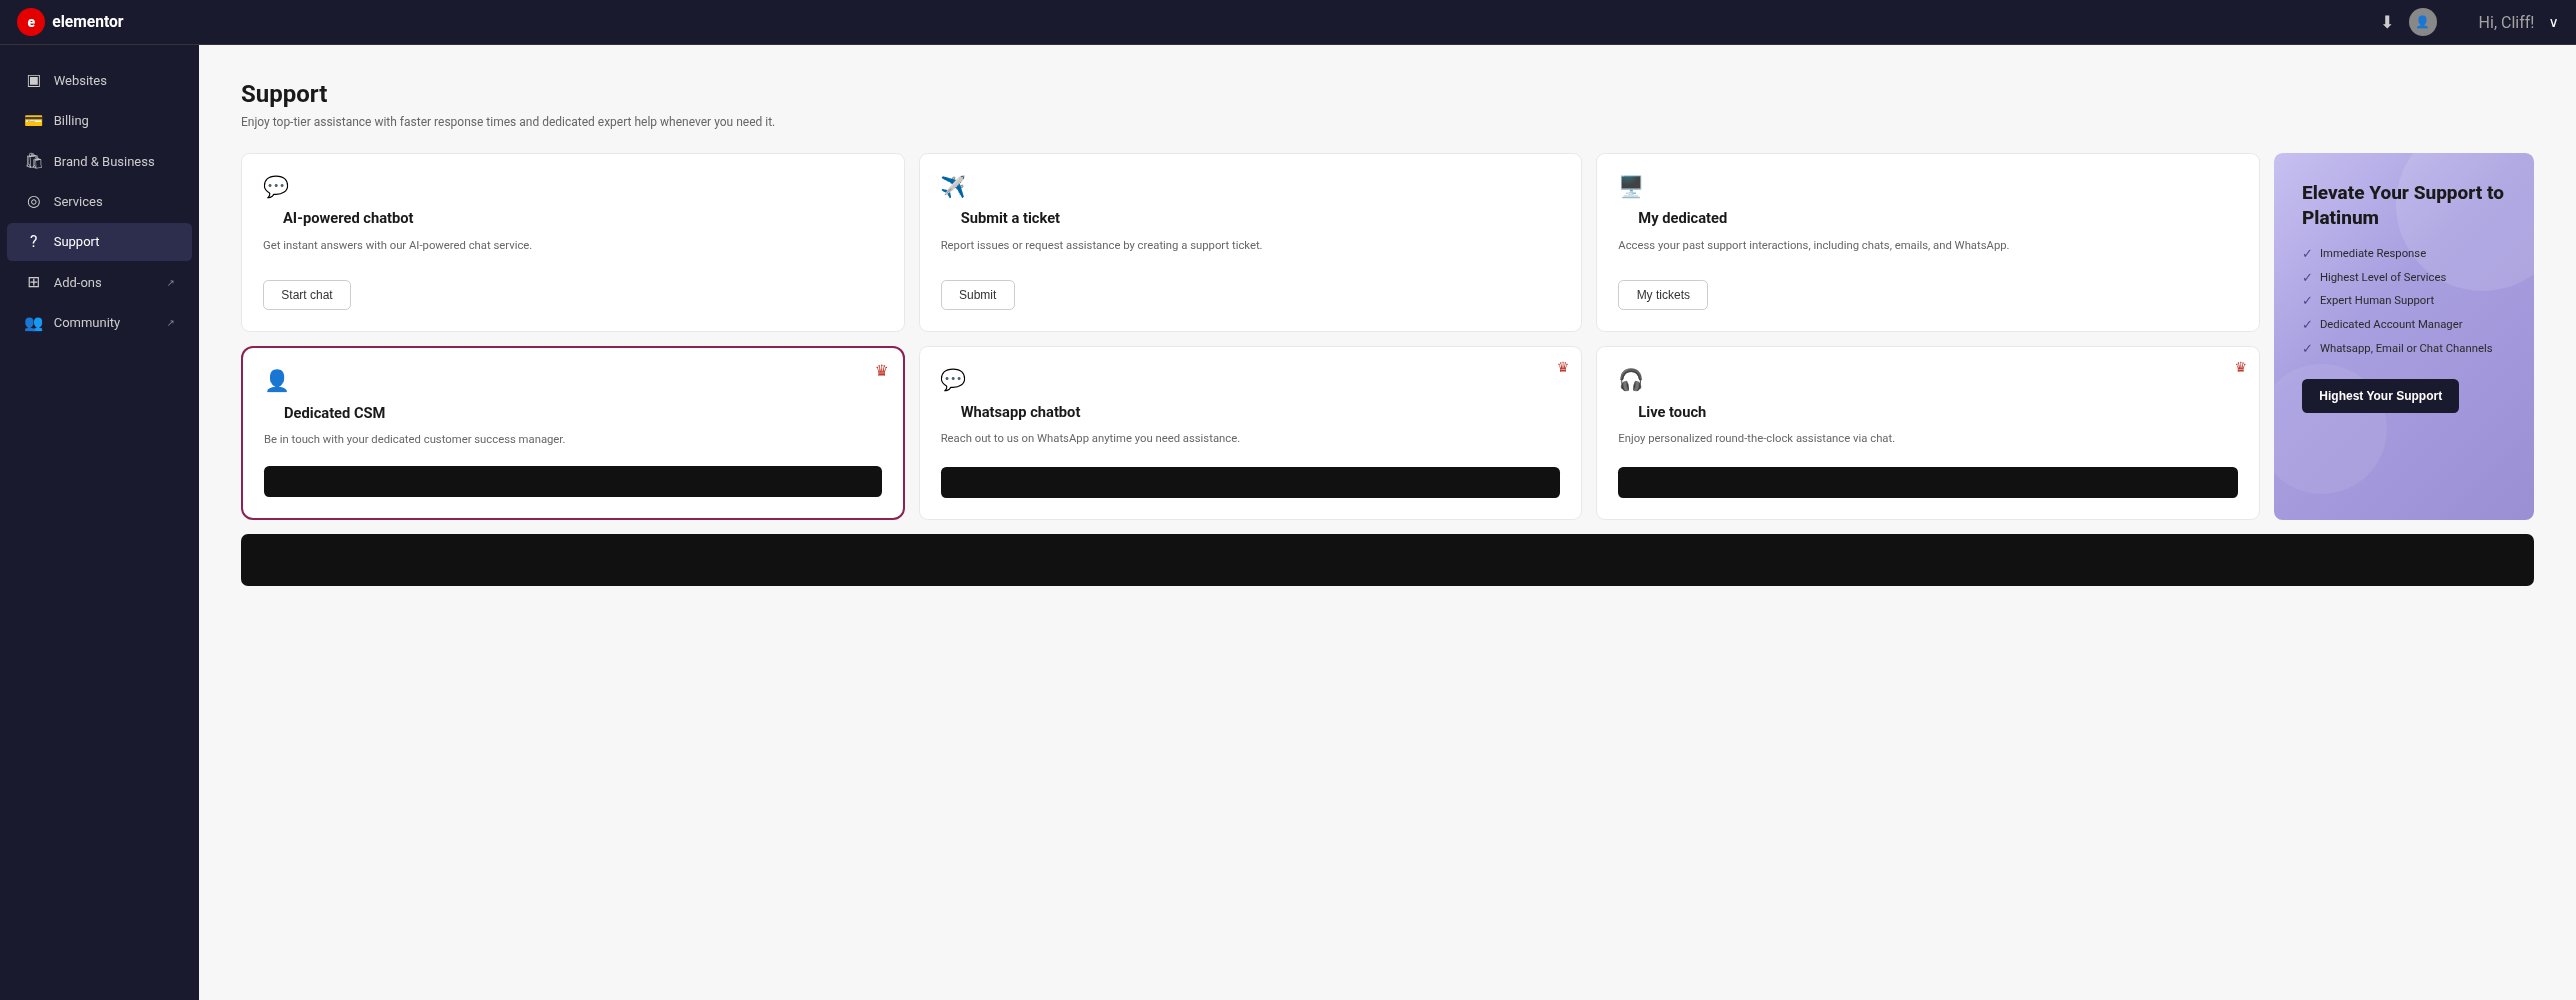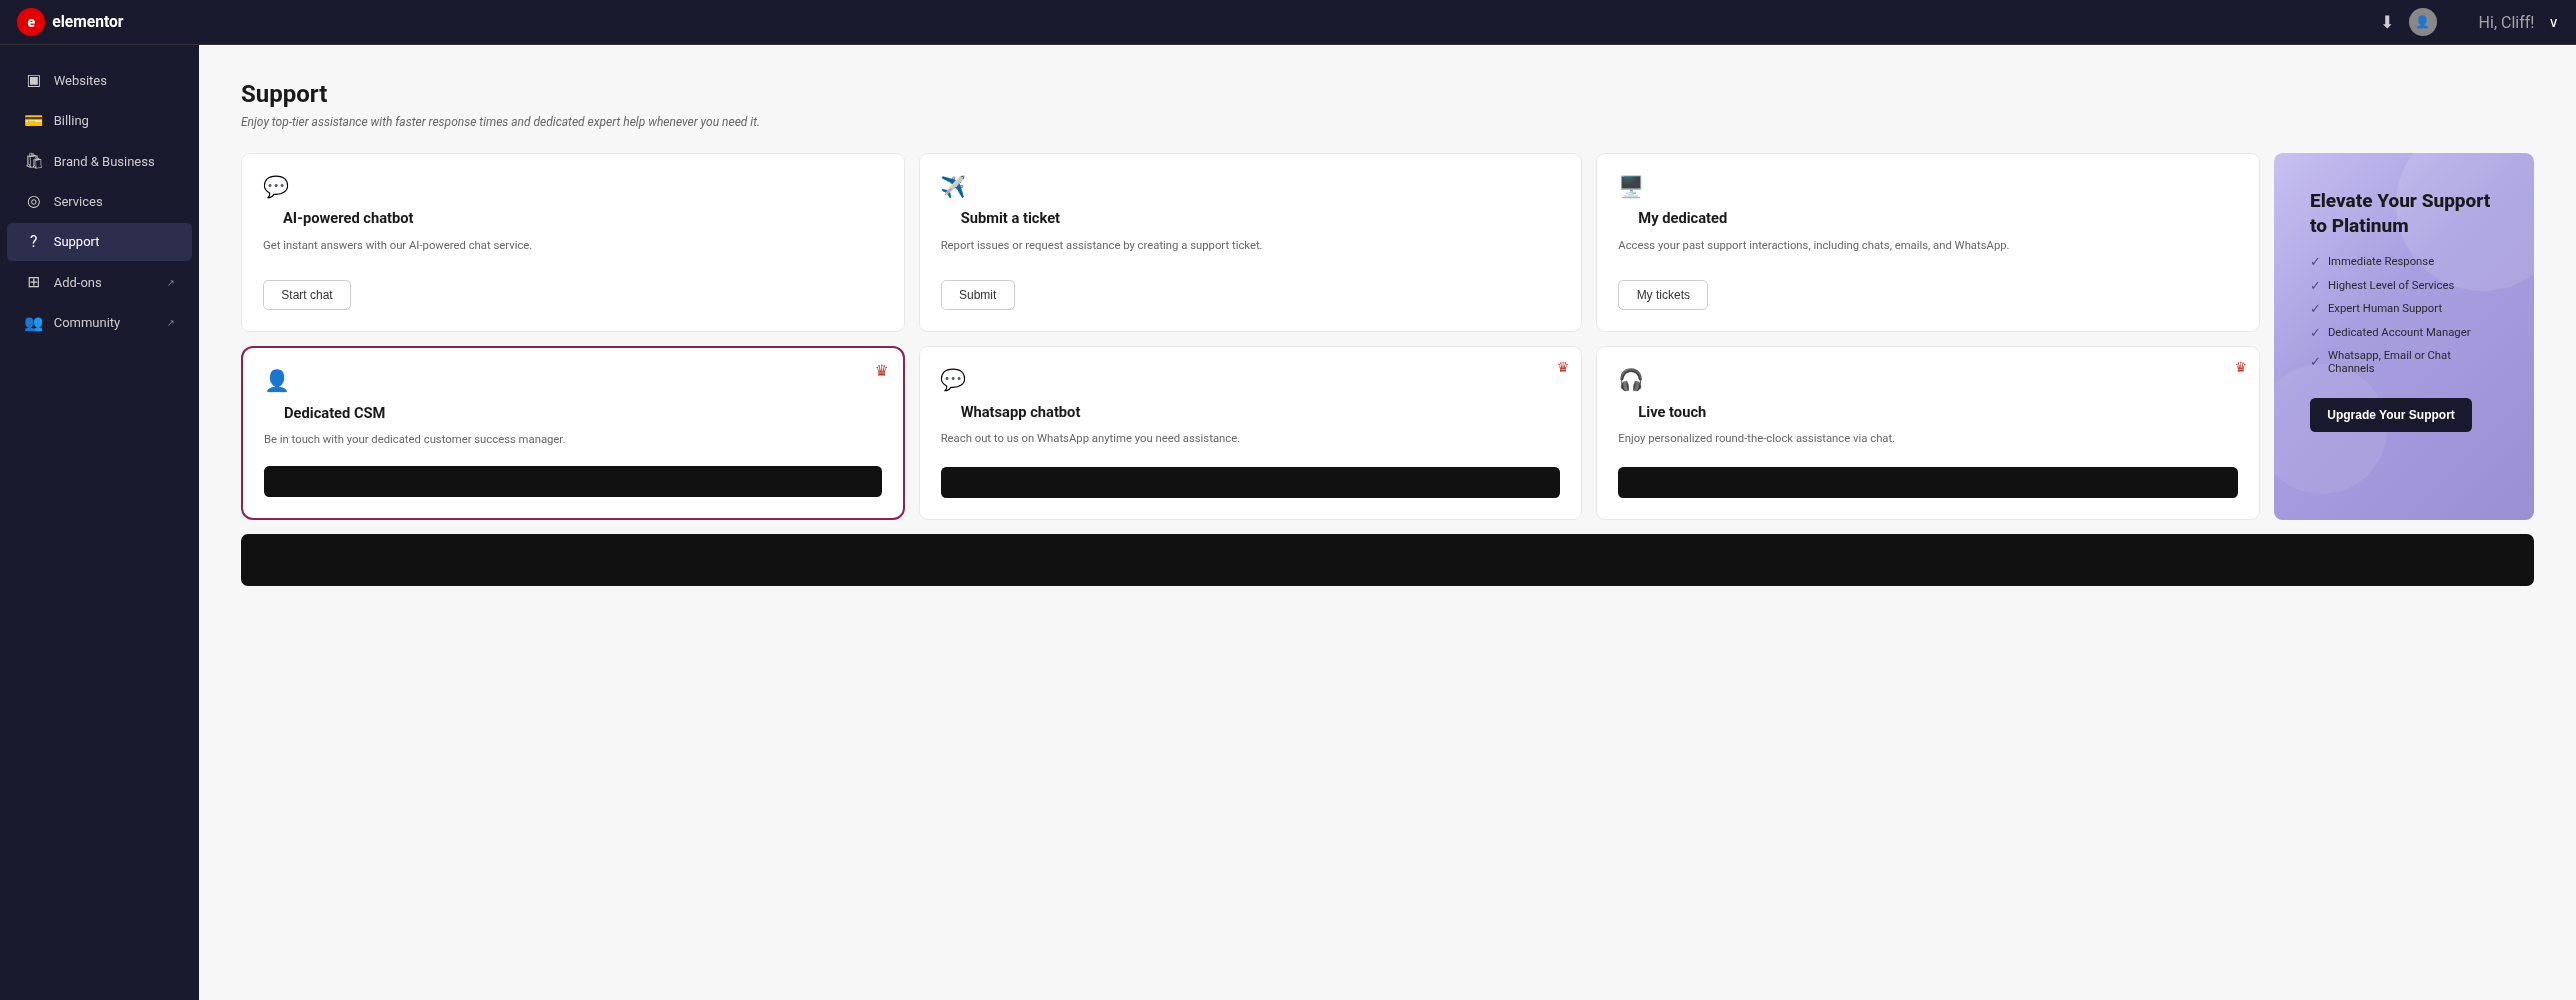--- a/index.html
+++ b/index.html
@@ -115,21 +115,20 @@
     .page-title {
       font-size: 24px;
       font-weight: 700;
       color: #1a1a1a;
       margin-bottom: 7px;
     }
     .page-subtitle {
       font-size: 12px;
       color: #666;
       margin-bottom: 24px;
-      font-style: italic;
     }
 
     .cards-grid {
       display: grid;
       grid-template-columns: repeat(3, 1fr) 260px;
       gap: 14px;
       margin-bottom: 14px;
     }
 
     .card {
@@ -171,21 +170,21 @@
       font-size: 12px;
       cursor: pointer;
       align-self: flex-start;
       color: #333;
       font-weight: 500;
     }
 
     .upgrade-card {
       background: linear-gradient(135deg, #c7c0f0 0%, #a89fe0 40%, #9b8fd4 100%);
       border-radius: 8.7px;
-      padding: 36px;
+      padding: 28px;
       display: flex;
       flex-direction: column;
       gap: 8.7px;
       position: relative;
       overflow: hidden;
       grid-row: 1 / 3;
       grid-column: 4;
     }
 
     .upgrade-card::before {
@@ -379,21 +378,21 @@
           <span>Expert Human Support</span>
         </div>
         <div class="upgrade-feature">
           <span class="check">✓</span>
           <span>Dedicated Account Manager</span>
         </div>
         <div class="upgrade-feature">
           <span class="check">✓</span>
           <span>Whatsapp, Email or Chat Channels</span>
         </div>
-        <button class="upgrade-btn">Upgrade Your Support</button>
+        <button class="upgrade-btn">Highest Your Support</button>
       </div>
 
       <div class="card dedicated-csm-card">
         <span class="crown-icon">♛</span>
         <span class="card-icon">👤</span>
         <div class="card-title">Dedicated CSM</div>
         <div class="card-desc">Be in touch with your dedicated customer success manager.</div>
         <div class="blacked-out"></div>
       </div>
 

